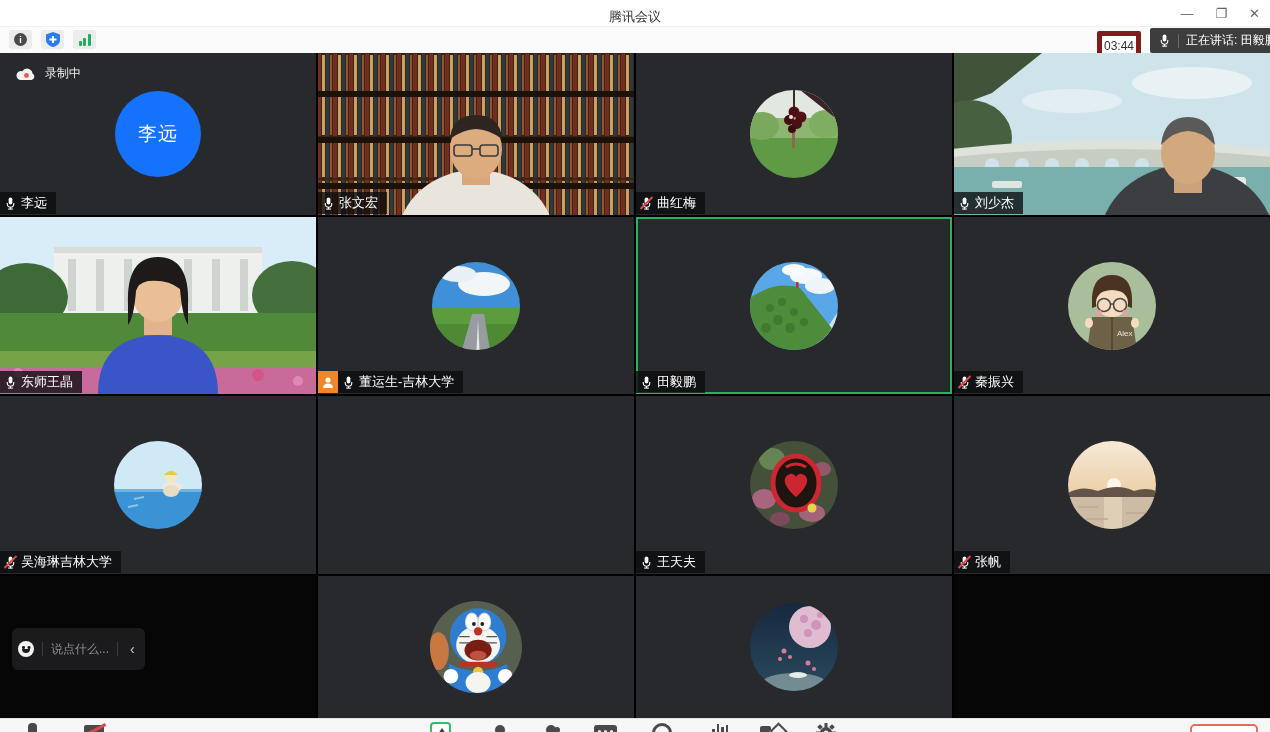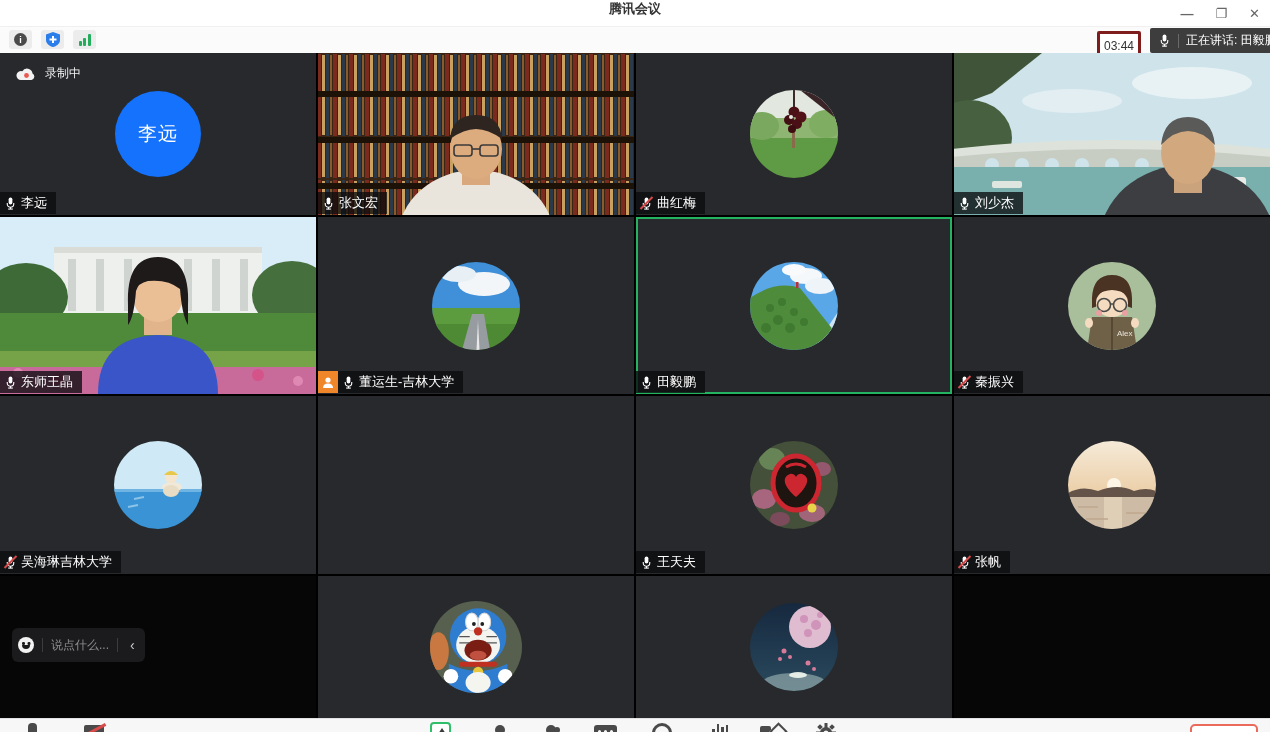--- a/index.html
+++ b/index.html
@@ -2,39 +2,39 @@
 <html><head>
 <meta charset="utf-8">
 <style>
   * { margin:0; padding:0; box-sizing:border-box; }
   html,body { width:1270px; height:732px; overflow:hidden; background:#000;
     font-family:"Liberation Sans","DejaVu Sans",sans-serif; }
   .app { position:relative; width:1270px; height:732px; background:#000; }
 
   
   .titlebar { position:absolute; top:0; left:0; right:0; height:27px; background:#ffffff;
-    display:flex; align-items:flex-start; justify-content:center; font-size:13px; color:#333;
-    border-bottom:1px solid #f0f0f0;font-weight:bold; }
+    display:flex; align-items:flex-end; justify-content:center; font-size:13px; color:#333;
+    border-bottom:1px solid #f0f0f0; }
   .win-controls { position:absolute; right:10px; top:0; height:27px; display:flex; gap:22px;
     align-items:center; color:#666; font-size:13px; }
   .win-controls span { cursor:default; }
 
   
   .statusbar { position:absolute; top:27px; left:0; right:0; height:26px; background:#fbfbfc; }
   .status-icons { position:absolute; left:9px; top:3px; display:flex; gap:9px; }
   .sq-btn { width:23px; height:19px; background:#ececec; border-radius:3px;
     display:flex; align-items:center; justify-content:center; }
   .info-circle { width:13px; height:13px; border-radius:50%; background:#4a4a4a; position:relative; }
   .info-circle::after { content:"i"; position:absolute; left:0; right:0; top:0; bottom:0;
     color:#fff; font-size:9px; font-weight:bold; display:flex; align-items:center; justify-content:center; }
   .signal { display:flex; align-items:flex-end; gap:1.5px; height:12px; }
   .signal i { display:block; width:3px; background:#23ad5c; border-radius:1px; }
   .signal i:nth-child(1){height:5px;} .signal i:nth-child(2){height:8px;} .signal i:nth-child(3){height:12px;}
   .timer { position:absolute; right:129px; top:4px; width:44px; height:29px; background:#fff;
-    border:3px solid #7f1d1d; border-radius:2px; font-size:12px; color:#333;
+    border:5px solid #7f1d1d; border-radius:2px; font-size:12px; color:#333;
     display:flex; align-items:center; justify-content:center; }
   .speaking-box { position:absolute; left:1150px; top:1px; width:124px; height:25px; background:#3d3d3d;
     display:flex; align-items:center; gap:7px; padding:0 8px; color:#fff; font-size:12px;
     white-space:nowrap; overflow:hidden; border-radius:2px 0 0 2px; }
   .speaking-box .vdiv { width:1px; height:14px; background:#6a6a6a; flex:none; }
 
   
   .grid { position:absolute; top:53px; left:0; width:1270px; height:665px; background:#000;
     display:grid; grid-template-columns:repeat(4,1fr); grid-template-rows:162px 177px 178px 1fr; gap:2px; }
   .cell { position:relative; background:#27292c; overflow:hidden;
@@ -55,21 +55,21 @@
     padding:3px 9px 3px 4px; font-size:13px; color:#fff; line-height:16px; white-space:nowrap; }
   .mic { position:relative; width:13px; height:13px; flex:none; }
   .mic.muted::after { content:""; position:absolute; left:-2px; top:5px; width:17px; height:2px;
     background:#d94a4a; transform:rotate(-45deg); }
 
   
   .recording { position:absolute; left:16px; top:12px; display:flex; align-items:center; gap:9px;
     color:#f2f2f2; font-size:12px; }
 
   
-  .chatpill { position:absolute; left:12px; top:52px; height:34px; background:#1b1b1d;
+  .chatpill { position:absolute; left:12px; top:52px; height:42px; background:#1b1b1d;
     border-radius:6px; display:flex; align-items:center; padding:0 6px; gap:8px; }
   .chatpill .smiley { width:16px; height:16px; border-radius:50%; background:#f2f2f2; position:relative; flex:none; }
   .chatpill .smiley::before { content:""; position:absolute; left:4px; top:5px; width:2.5px; height:2.5px;
     border-radius:50%; background:#1b1b1d; box-shadow:5.5px 0 0 #1b1b1d; }
   .chatpill .smiley::after { content:""; position:absolute; left:4px; top:8px; width:8px; height:4px;
     border-radius:0 0 8px 8px; background:#1b1b1d; }
   .chatpill .pdiv { width:1px; height:14px; background:#3c3c3e; }
   .chatpill .hint { color:#8d8d90; font-size:12px; }
   .chatpill .collapse { color:#cfcfcf; font-size:14px; padding:0 4px; }
 

